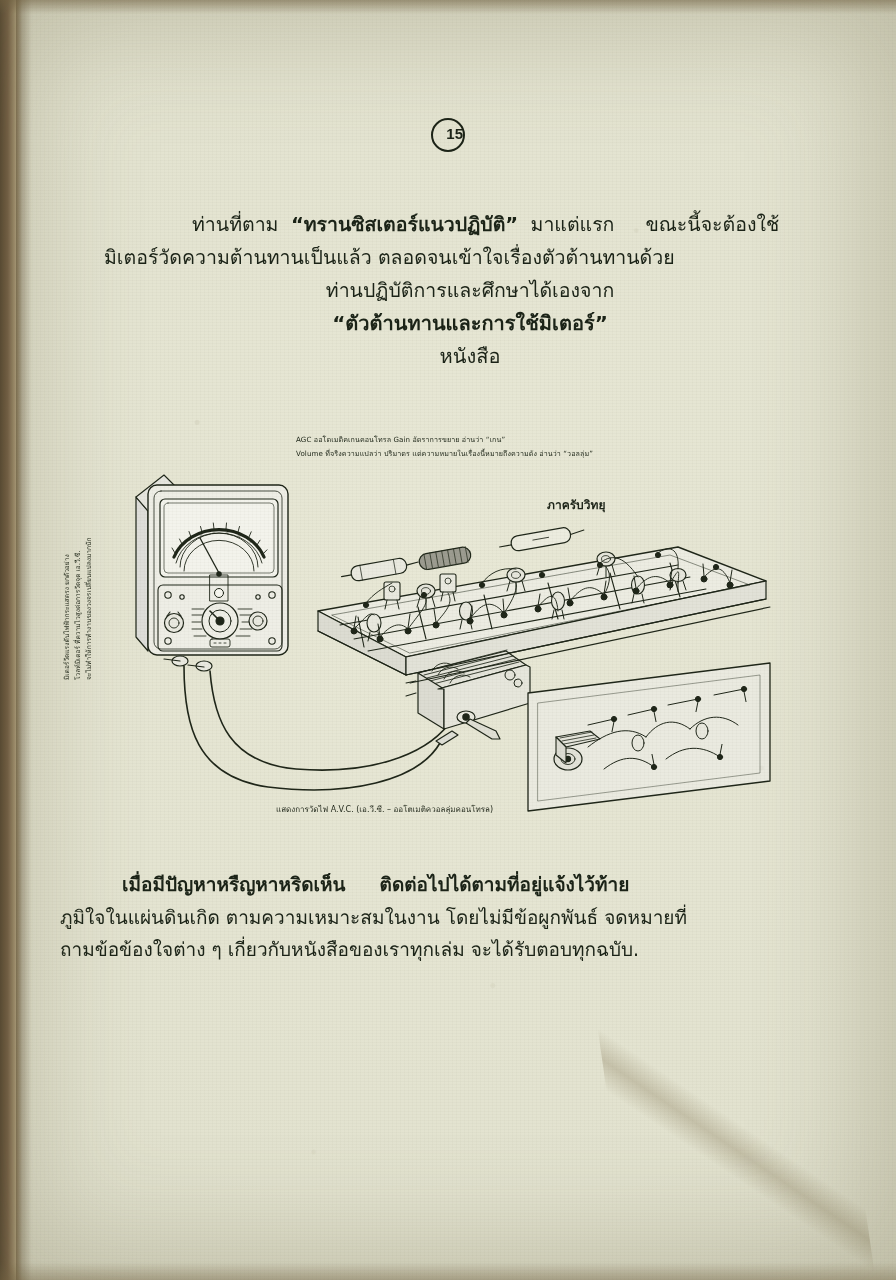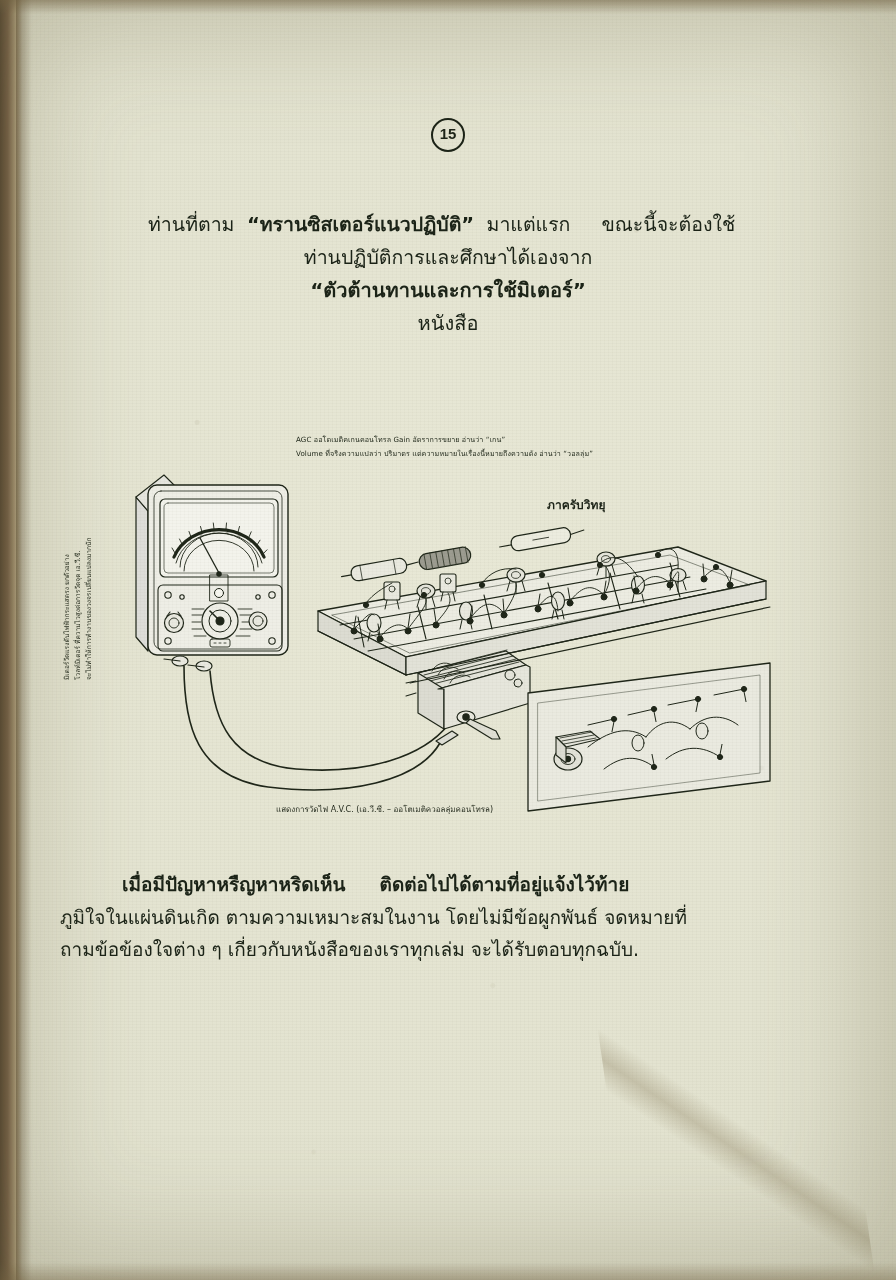--- a/index.html
+++ b/index.html
@@ -57,27 +57,27 @@
 
   
   .pagenum{
     position:absolute;left:0;right:0;top:118px;text-align:center;
   }
   .pagenum .circ{
     display:inline-block;width:30px;height:30px;line-height:27px;
     border:2.6px solid #1d2418;border-radius:50%;
     font-size:15px;font-weight:bold;color:#1d2418;
     font-family:"Liberation Sans",sans-serif;
-    text-align:center;
+    text-align:right;
   }
 
   
   .thai{color:#1b2317;font-family:"DejaVu Sans","Liberation Sans",sans-serif;}
   .head-block{position:absolute;left:60px;width:776px;top:208px;}
-  .hl{display:block;font-size:19.5px;line-height:33px;white-space:nowrap;}
+  .hl{display:block;font-size:19.5px;line-height:33px;white-space:nowrap;margin-left:44px;}
   .hl.c{text-align:center;}
   .hl b{font-weight:bold;}
   .hl.ind{padding-left:88px;}
   .hl.big{font-size:20px;}
 
   
   .figure{position:absolute;left:118px;top:425px;width:660px;height:420px;}
   .figcap-top{
     position:absolute;left:178px;top:8px;width:430px;
     font-size:7.1px;line-height:13.6px;color:#222a1c;letter-spacing:.1px;
@@ -110,20 +110,21 @@
 <body>
 
 <div class="page">
 
   <div class="pagenum">
     <span class="circ">15</span>
   </div>
 
   <div class="head-block thai">
     <span class="hl ind"><span>ท่านที่ตาม</span><span class="gap-s">&nbsp;&nbsp;</span><b>“ทรานซิสเตอร์แนวปฏิบัติ”</b><span>&nbsp;&nbsp;</span><span>มาแต่แรก</span><span>&nbsp;&nbsp;&nbsp;&nbsp;&nbsp;</span><span>ขณะนี้จะต้องใช้</span></span>
+    <span class="hl">มิเตอร์วัดความต้านทานเป็นแล้ว  ตลอดจนเข้าใจเรื่องตัวต้านทานด้วย</span>
     <span class="hl c">ท่านปฏิบัติการและศึกษาได้เองจาก</span>
     <span class="hl c big" style="font-weight:bold">“ตัวต้านทานและการใช้มิเตอร์”</span>
     <span class="hl c big">หนังสือ</span>
   </div>
 
   <div class="figure">
 
     <div class="figcap-top">
       <div>AGC ออโตเมติคเกนคอนโทรล   Gain อัตราการขยาย  อ่านว่า “เกน”</div>
       <div>Volume ที่จริงความแปลว่า ปริมาตร แต่ความหมายในเรื่องนี้หมายถึงความดัง  อ่านว่า “วอลลุ่ม”</div>

